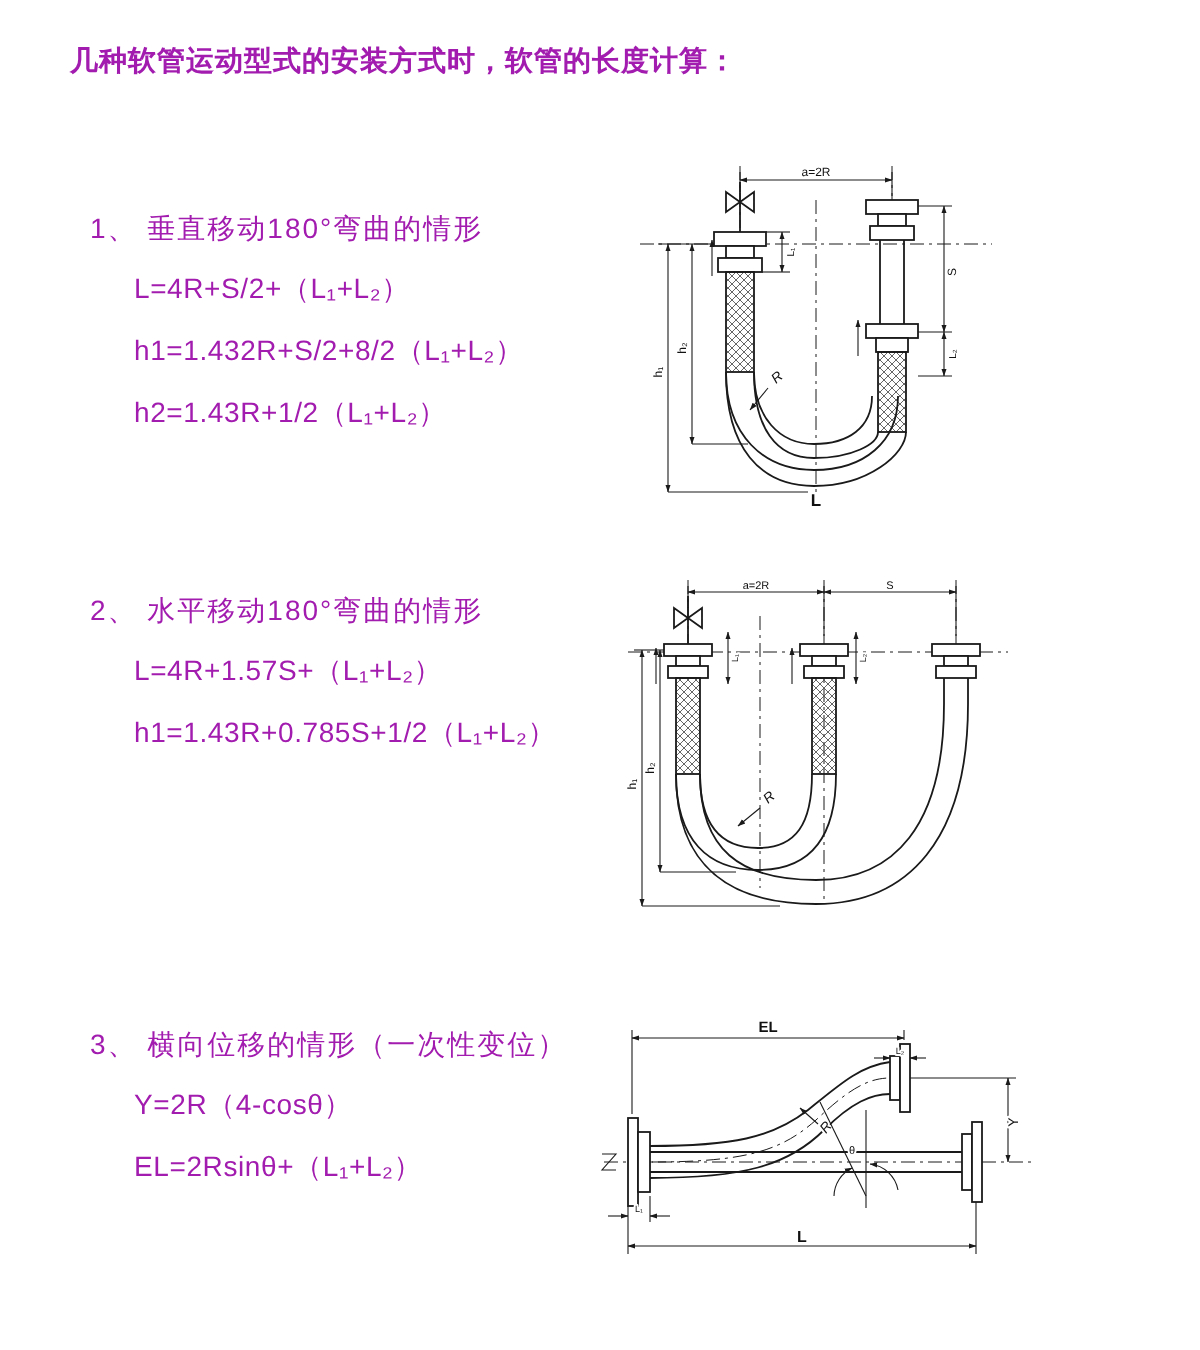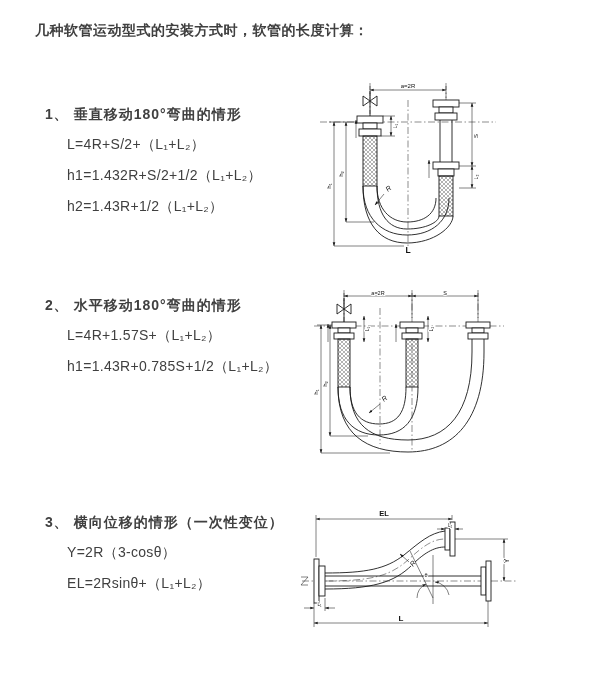--- a/index.html
+++ b/index.html
@@ -1,26 +1,26 @@
 <!DOCTYPE html>
 <html><head>
 <meta charset="utf-8">
 <style>
   html,body{margin:0;padding:0;background:#e8e8e8;}
   .page{
     position:relative;width:600px;height:675px;background:#ffffff;
-    font-family:"Liberation Sans","DejaVu Sans",sans-serif;color:#404040;
+    font-family:"Liberation Sans","DejaVu Sans",sans-serif;color:#a21caf;
     overflow:hidden;margin:0 auto;
   }
   .title{
     position:absolute;left:35px;top:22px;font-size:14px;font-weight:bold;
     letter-spacing:.5px;
   }
   .sec{position:absolute;}
-  .sec-head{font-size:14px;font-weight:bold;letter-spacing:1px;margin:0 0 12px 0;}
+  .sec-head{font-size:14px;font-weight:normal;letter-spacing:1px;margin:0 0 12px 0;}
   .fx{font-size:14px;font-weight:normal;letter-spacing:.3px;margin:0 0 13px 22px;}
   .diag{position:absolute;margin:0;padding:0;}
   
   .ln{stroke:#1a1a1a;stroke-width:.9;fill:none;}
   .th{stroke:#1a1a1a;stroke-width:.55;fill:none;}
   .cl{stroke:#1a1a1a;stroke-width:.5;fill:none;stroke-dasharray:7 2.5 1.5 2.5;}
   .fl{fill:#fff;stroke:#1a1a1a;stroke-width:.9;}
   .ht{stroke:#1a1a1a;stroke-width:.9;}
   text.lab{
     fill:#111;font-family:"Liberation Sans","DejaVu Sans",sans-serif;
@@ -30,21 +30,21 @@
 </head>
 <body>
 
 <div class="page">
 
   <div class="title">几种软管运动型式的安装方式时，软管的长度计算：</div>
 
   <section class="sec" style="left:45px;top:106px;">
     <div class="sec-head">1、 垂直移动180°弯曲的情形</div>
     <div class="fx">L=4R+S/2+（L₁+L₂）</div>
-    <div class="fx">h1=1.432R+S/2+1/2（L₁+L₂）</div>
+    <div class="fx">h1=1.432R+S/2+8/2（L₁+L₂）</div>
     <div class="fx">h2=1.43R+1/2（L₁+L₂）</div>
   </section>
 
   <figure class="diag" style="left:312px;top:76px;">
     <svg viewBox="0 0 190 180" width="190" height="180">
       <defs>
         <pattern id="hx1" width="4" height="4" patternUnits="userSpaceOnUse">
           <path d="M0,0 L4,4 M4,0 L0,4" stroke="#555" stroke-width="0.45"></path>
         </pattern>
         <marker id="ar1" viewBox="0 0 10 10" refX="9.5" refY="5" markerWidth="7" markerHeight="7" orient="auto-start-reverse">
@@ -200,21 +200,21 @@
       </g>
       <g>
         <path class="th" d="M72,120 L61,129" marker-end="url(#ar2)"></path>
         <text class="lab" x="76" y="118" font-size="7" font-style="italic" transform="rotate(-40 76 118)">R</text>
       </g>
     </svg>
   </figure>
 
   <section class="sec" style="left:45px;top:514px;">
     <div class="sec-head">3、 横向位移的情形（一次性变位）</div>
-    <div class="fx">Y=2R（3-cosθ）</div>
+    <div class="fx">Y=2R（4-cosθ）</div>
     <div class="fx">EL=2Rsinθ+（L₁+L₂）</div>
   </section>
 
   <figure class="diag" style="left:296px;top:503px;text-align:right;">
     <svg viewBox="0 0 228 137" width="228" height="137">
       <defs>
         <marker id="ar3" viewBox="0 0 10 10" refX="9.5" refY="5" markerWidth="7" markerHeight="7" orient="auto-start-reverse">
           <path d="M0,1.6 L10,5 L0,8.4 z" fill="#1a1a1a"></path>
         </marker>
       </defs>

